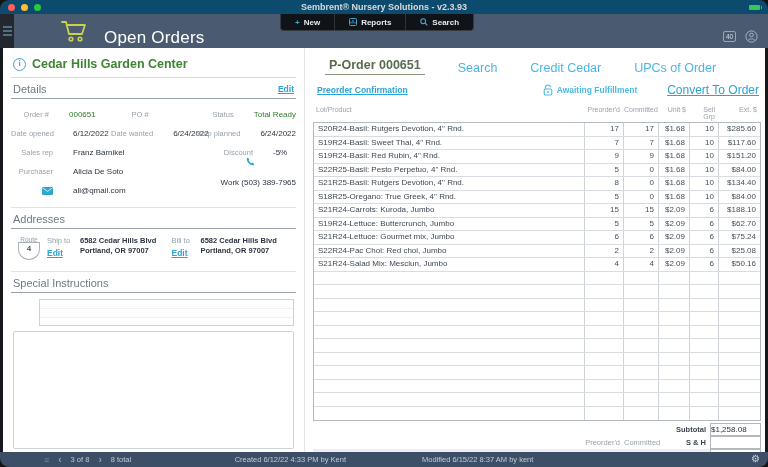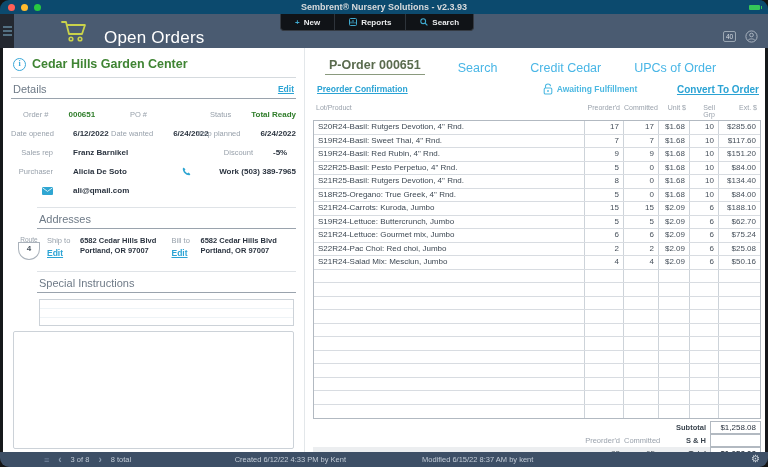--- a/index.html
+++ b/index.html
@@ -31,68 +31,68 @@
   
   #content { display:flex; height:404px; background:#ffffff; margin:0 3px; }
   #left-panel { width:302px; padding:6px 8px 4px 8px; border-right:1px solid #e3e7ea; }
   #right-panel { flex:1; padding:6px 4px 15px 8px; }
 
   
   .cust-row { display:flex; align-items:center; gap:6px; padding:3px 2px 6px 2px; border-bottom:1px solid #d5dade; }
   .info-ic { width:13px; height:13px; border:1.5px solid #3aa8d8; border-radius:50%; color:#3aa8d8; font-size:8px; font-weight:bold; font-family:"Liberation Serif",serif; text-align:center; line-height:10px; cursor:pointer; }
   .cust-name { font-size:12.5px; font-weight:bold; color:#3f8433; }
   .sec-hd { display:flex; align-items:center; justify-content:space-between; padding:5px 2px 3px 2px; border-bottom:1px solid #9aa3ad; }
-  .sec-hd.light-top { border-top:1px solid #dfe3e7; margin-top:5px;margin-left:26px; }
+  .sec-hd.light-top { border-top:1px solid #dfe3e7; margin-top:5px; }
   .sec-title { font-size:11px; color:#6e7a87; }
   .link { color:#2ba3d4; text-decoration:underline; cursor:pointer; }
   .sm-link { font-size:8.5px; font-weight:bold; }
 
   .details-grid { padding:6px 0 2px 0; }
   .drow { display:flex; align-items:center; height:19px; }
   .dl { font-size:7.5px; color:#98a1ab; text-align:right; margin-right:4px; white-space:nowrap; }
-  .dv { font-size:8px; font-weight:bold; color:#2b3440; white-space:nowrap;padding-left:16px; }
+  .dv { font-size:8px; font-weight:normal; color:#2b3440; white-space:nowrap;padding-left:16px; }
   .g1l{width:42px;} .g1v{width:58px;} .g2l{width:46px;} .g2v{width:38px;} .g3l{width:50px;} .g3v{flex:1;}
   .green { color:#2f7d2a !important; }
-  .contact-right { margin-left:auto; display:flex; align-items:center; gap:12px; cursor:pointer; }
+  .contact-right { margin-left:auto; display:flex; align-items:center; gap:12px; cursor:pointer;flex-direction:column; }
 
   .addr-row { display:flex; padding:7px 0 6px 0; }
   .route-wrap { width:36px; text-align:center; }
   .route-lbl { font-size:6.5px; color:#98a1ab; display:block; margin-bottom:-1px; }
   .route-shield { width:22px; height:18px; margin:0 auto; border:1px solid #aab2bb; border-top:none; border-radius:0 0 11px 11px; font-size:8px; font-weight:bold; color:#4a5560; line-height:14px; position:relative; }
   .route-shield:before { content:""; position:absolute; top:0; left:-1px; right:-1px; border-top:1px solid #aab2bb; }
   .addr-grp { flex:1; display:flex; }
   .addr-lblcol { width:30px; font-size:7.5px; color:#98a1ab; display:flex; flex-direction:column; gap:3px; }
   .addr-text { flex:1; font-size:7.5px; font-weight:bold; color:#2b3440; line-height:9.5px; padding-left:3px; }
 
   .si-box { margin:6px 2px 2px 28px; height:27px; border:1px solid #ccd2d8; background:repeating-linear-gradient(#fff, #fff 8px, #eef3f6 8px, #eef3f6 9px); }
   .notes-box { margin:5px 2px 0 2px; height:118px; border:1px solid #ccd2d8; border-radius:2px; background:#fff; }
 
   
   .tabs { display:flex; align-items:flex-end; gap:33px; padding:4px 0 4px 12px; }
   .tab { font-size:12.5px; color:#49b6e6; cursor:pointer; white-space:nowrap; }
   .tab.active { color:#5a6b4e; font-weight:bold; border-bottom:1.5px solid #8a9a7e; padding:0 4px 2px 4px; }
   .links-row { display:flex; align-items:center; padding:4px 2px 6px 4px; }
   .lock-grp { display:flex; align-items:center; gap:4px; margin-left:135px; color:#4db9e2; font-size:8.5px; font-weight:bold; }
-  .convert { margin-left:auto; font-size:10px; font-weight:bold; }
+  .convert { margin-left:auto; font-size:12px; font-weight:normal; }
 
   .thead { display:grid; grid-template-columns:1fr 39px 35px 31px 29px 42px; font-size:7px; color:#9aa2ac; padding:3px 0 2px 0; }
   .thead span { text-align:right; padding-right:4px; }
   .thead span:first-child { text-align:left; padding-left:3px; }
   #tbl { border:1px solid #b2b9c1; }
   .trow { display:grid; grid-template-columns:1fr 39px 35px 31px 29px 42px; height:13.5px; border-bottom:1px solid #d8dce1; align-items:center; }
   .trow:last-child { border-bottom:none; }
   .tc { font-size:8px; color:#46505b; text-align:right; padding-right:4px; border-left:1px solid #cdd3d9; height:100%; line-height:12.5px; white-space:nowrap; overflow:hidden; }
   .tc.c-prod { text-align:left; padding-left:4px; border-left:none; color:#3d4853; }
 
   .summary { margin-top:2px; }
   .srow { display:grid; grid-template-columns:1fr 39px 35px 51px 51px; height:13px; align-items:center; }
   .srow .sc { font-size:7.5px; text-align:right; padding-right:4px; white-space:nowrap; }
   .s-lbl { color:#9aa2ac; }
   .s-key { color:#3c4650; font-weight:bold; }
-  .s-box { height:13px; border:1px solid #b2b9c1; background:#fff; font-size:8px; color:#2b3440; text-align:right; line-height:11.5px; padding-right:4px; }
+  .s-box { height:13px; border:1px solid #b2b9c1; background:#fff; font-size:8px; color:#2b3440; text-align:left; line-height:11.5px; padding-right:4px; }
   .srow.total { background:#eceef0; }
   .srow.total .s-num { font-size:8px; color:#46505b; }
   .s-box.mt { margin-top:-1px; }
   .s-box.bold { font-weight:bold; }
 
   
   #statusbar { position:relative; height:15px; background:#3d4f66; color:#c2cbd6; font-size:7.5px; display:flex; align-items:center; }
   .sb-left { display:flex; align-items:center; gap:9px; margin-left:44px; }
   .sb-chev { font-size:10px; line-height:10px; color:#8fa0b4; cursor:pointer; font-weight:bold; }
   .sb-list { color:#7486a0; font-size:9px; cursor:pointer; }

